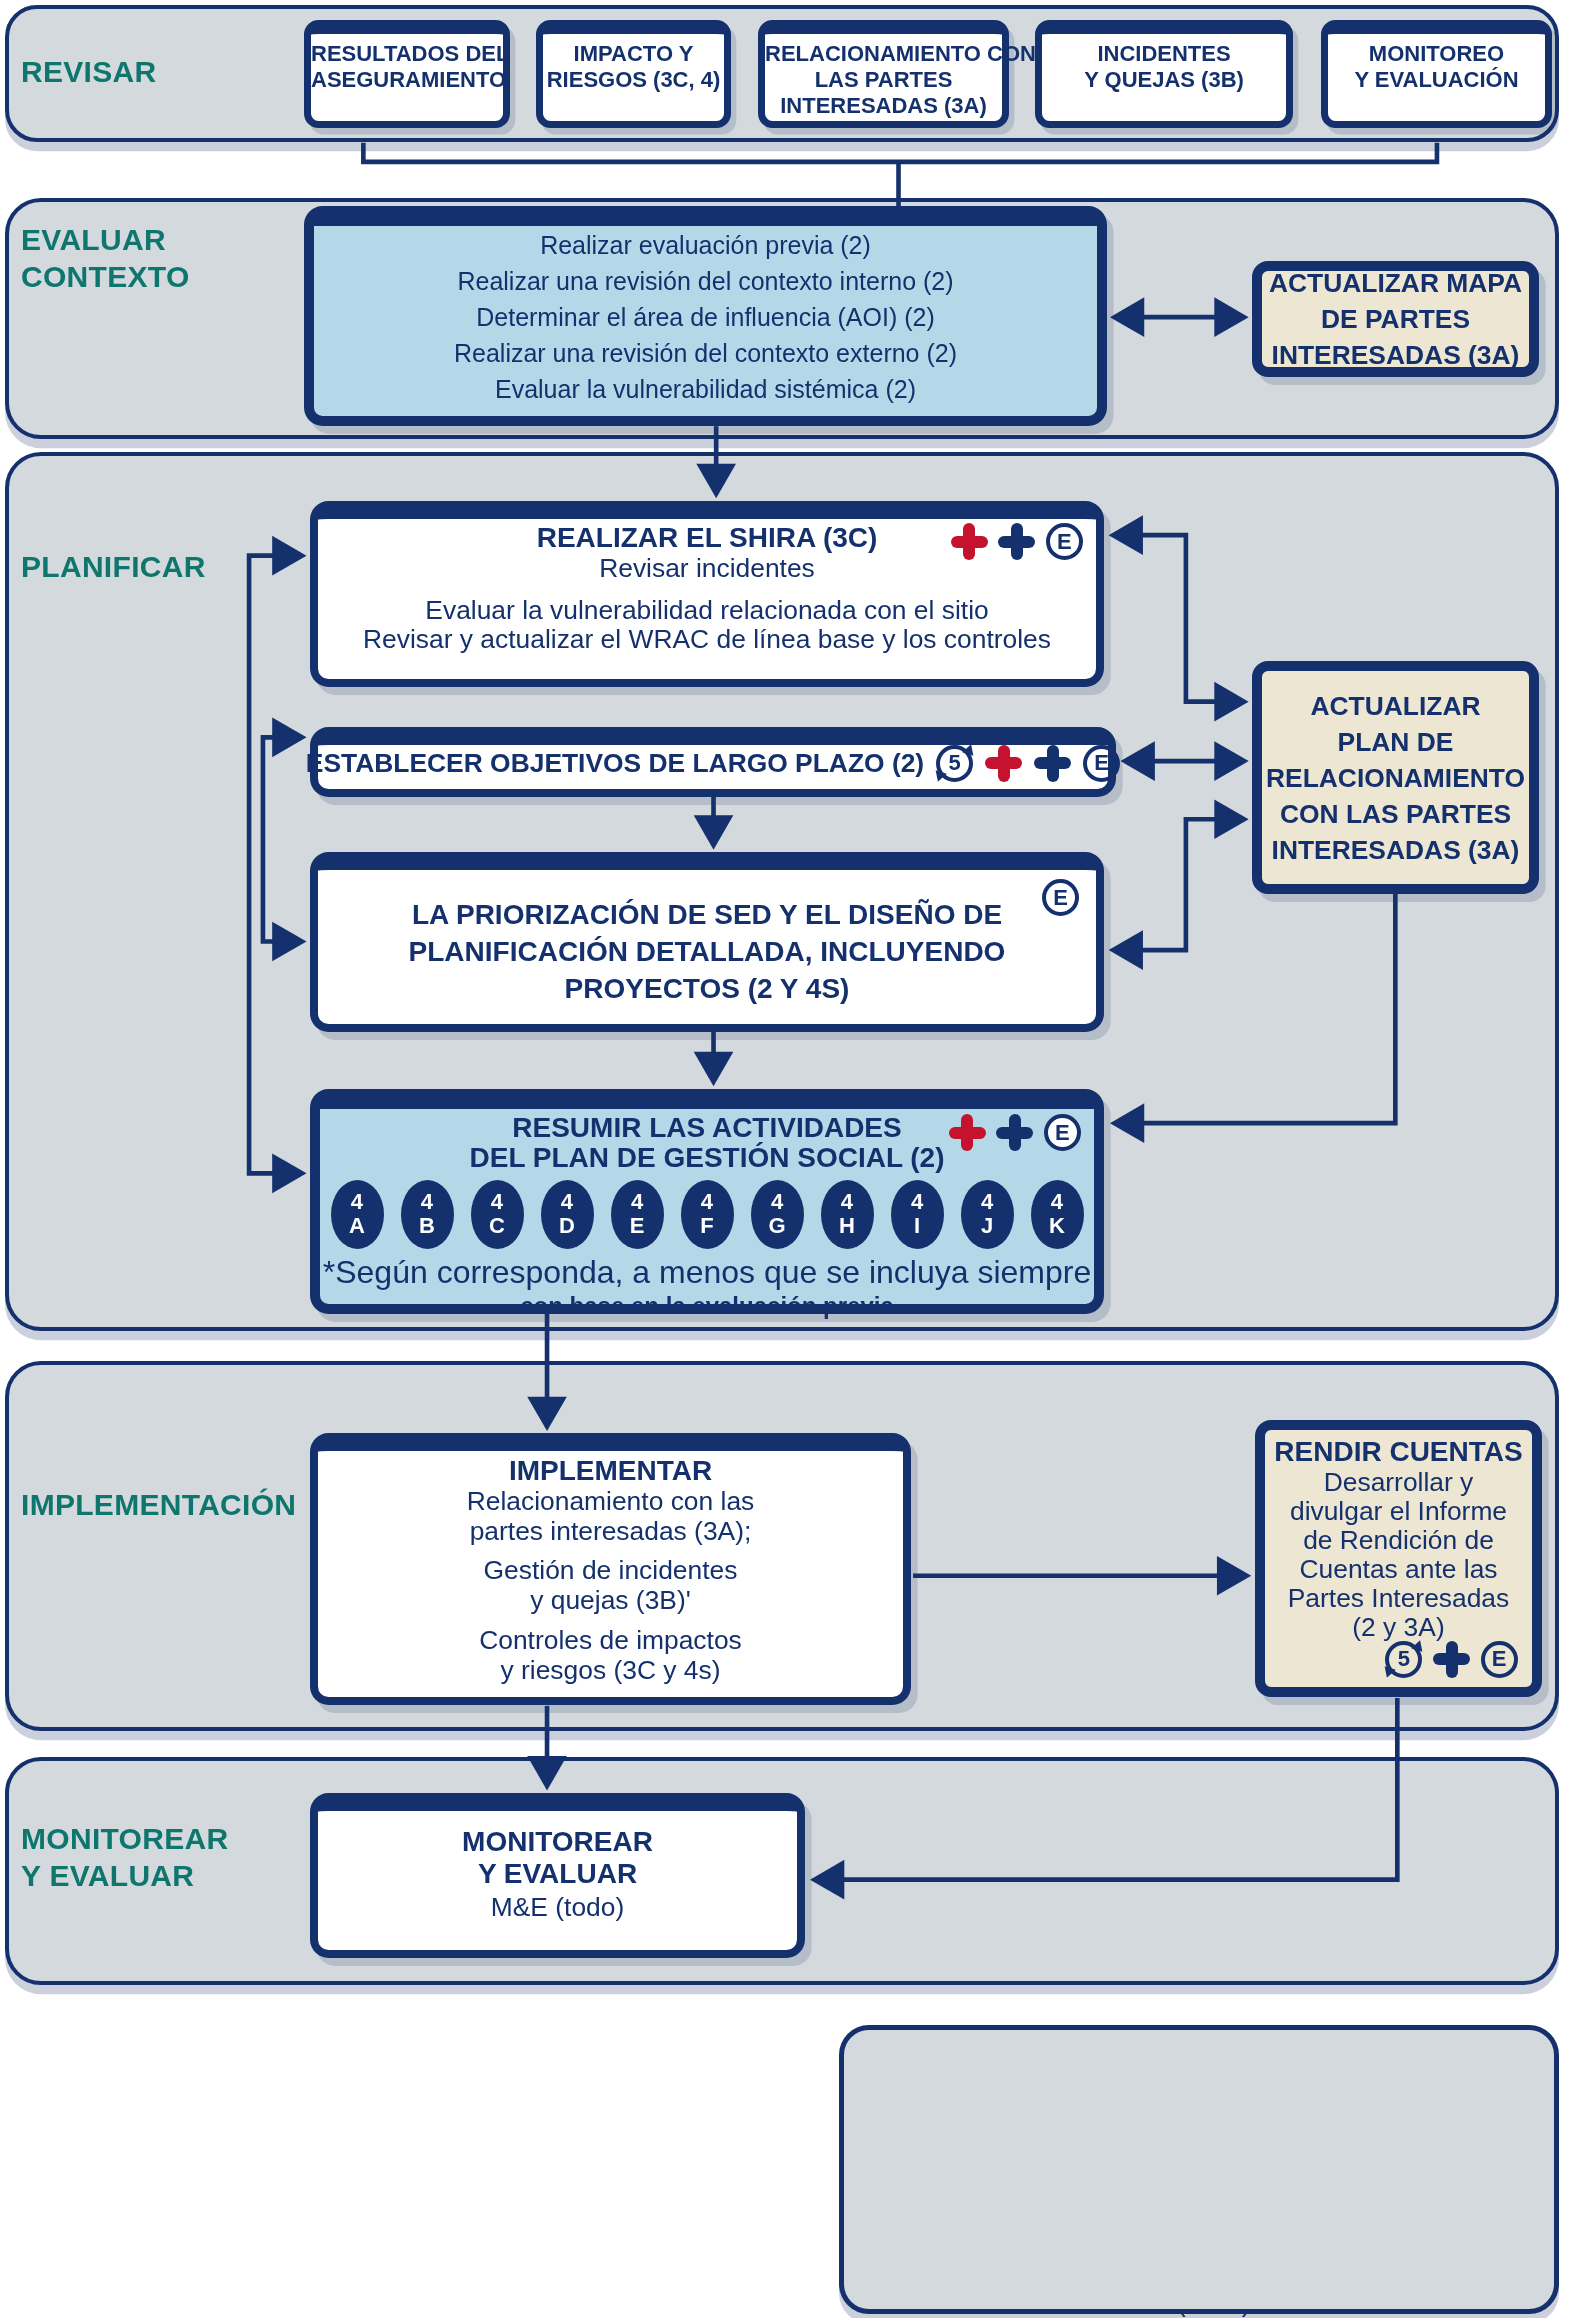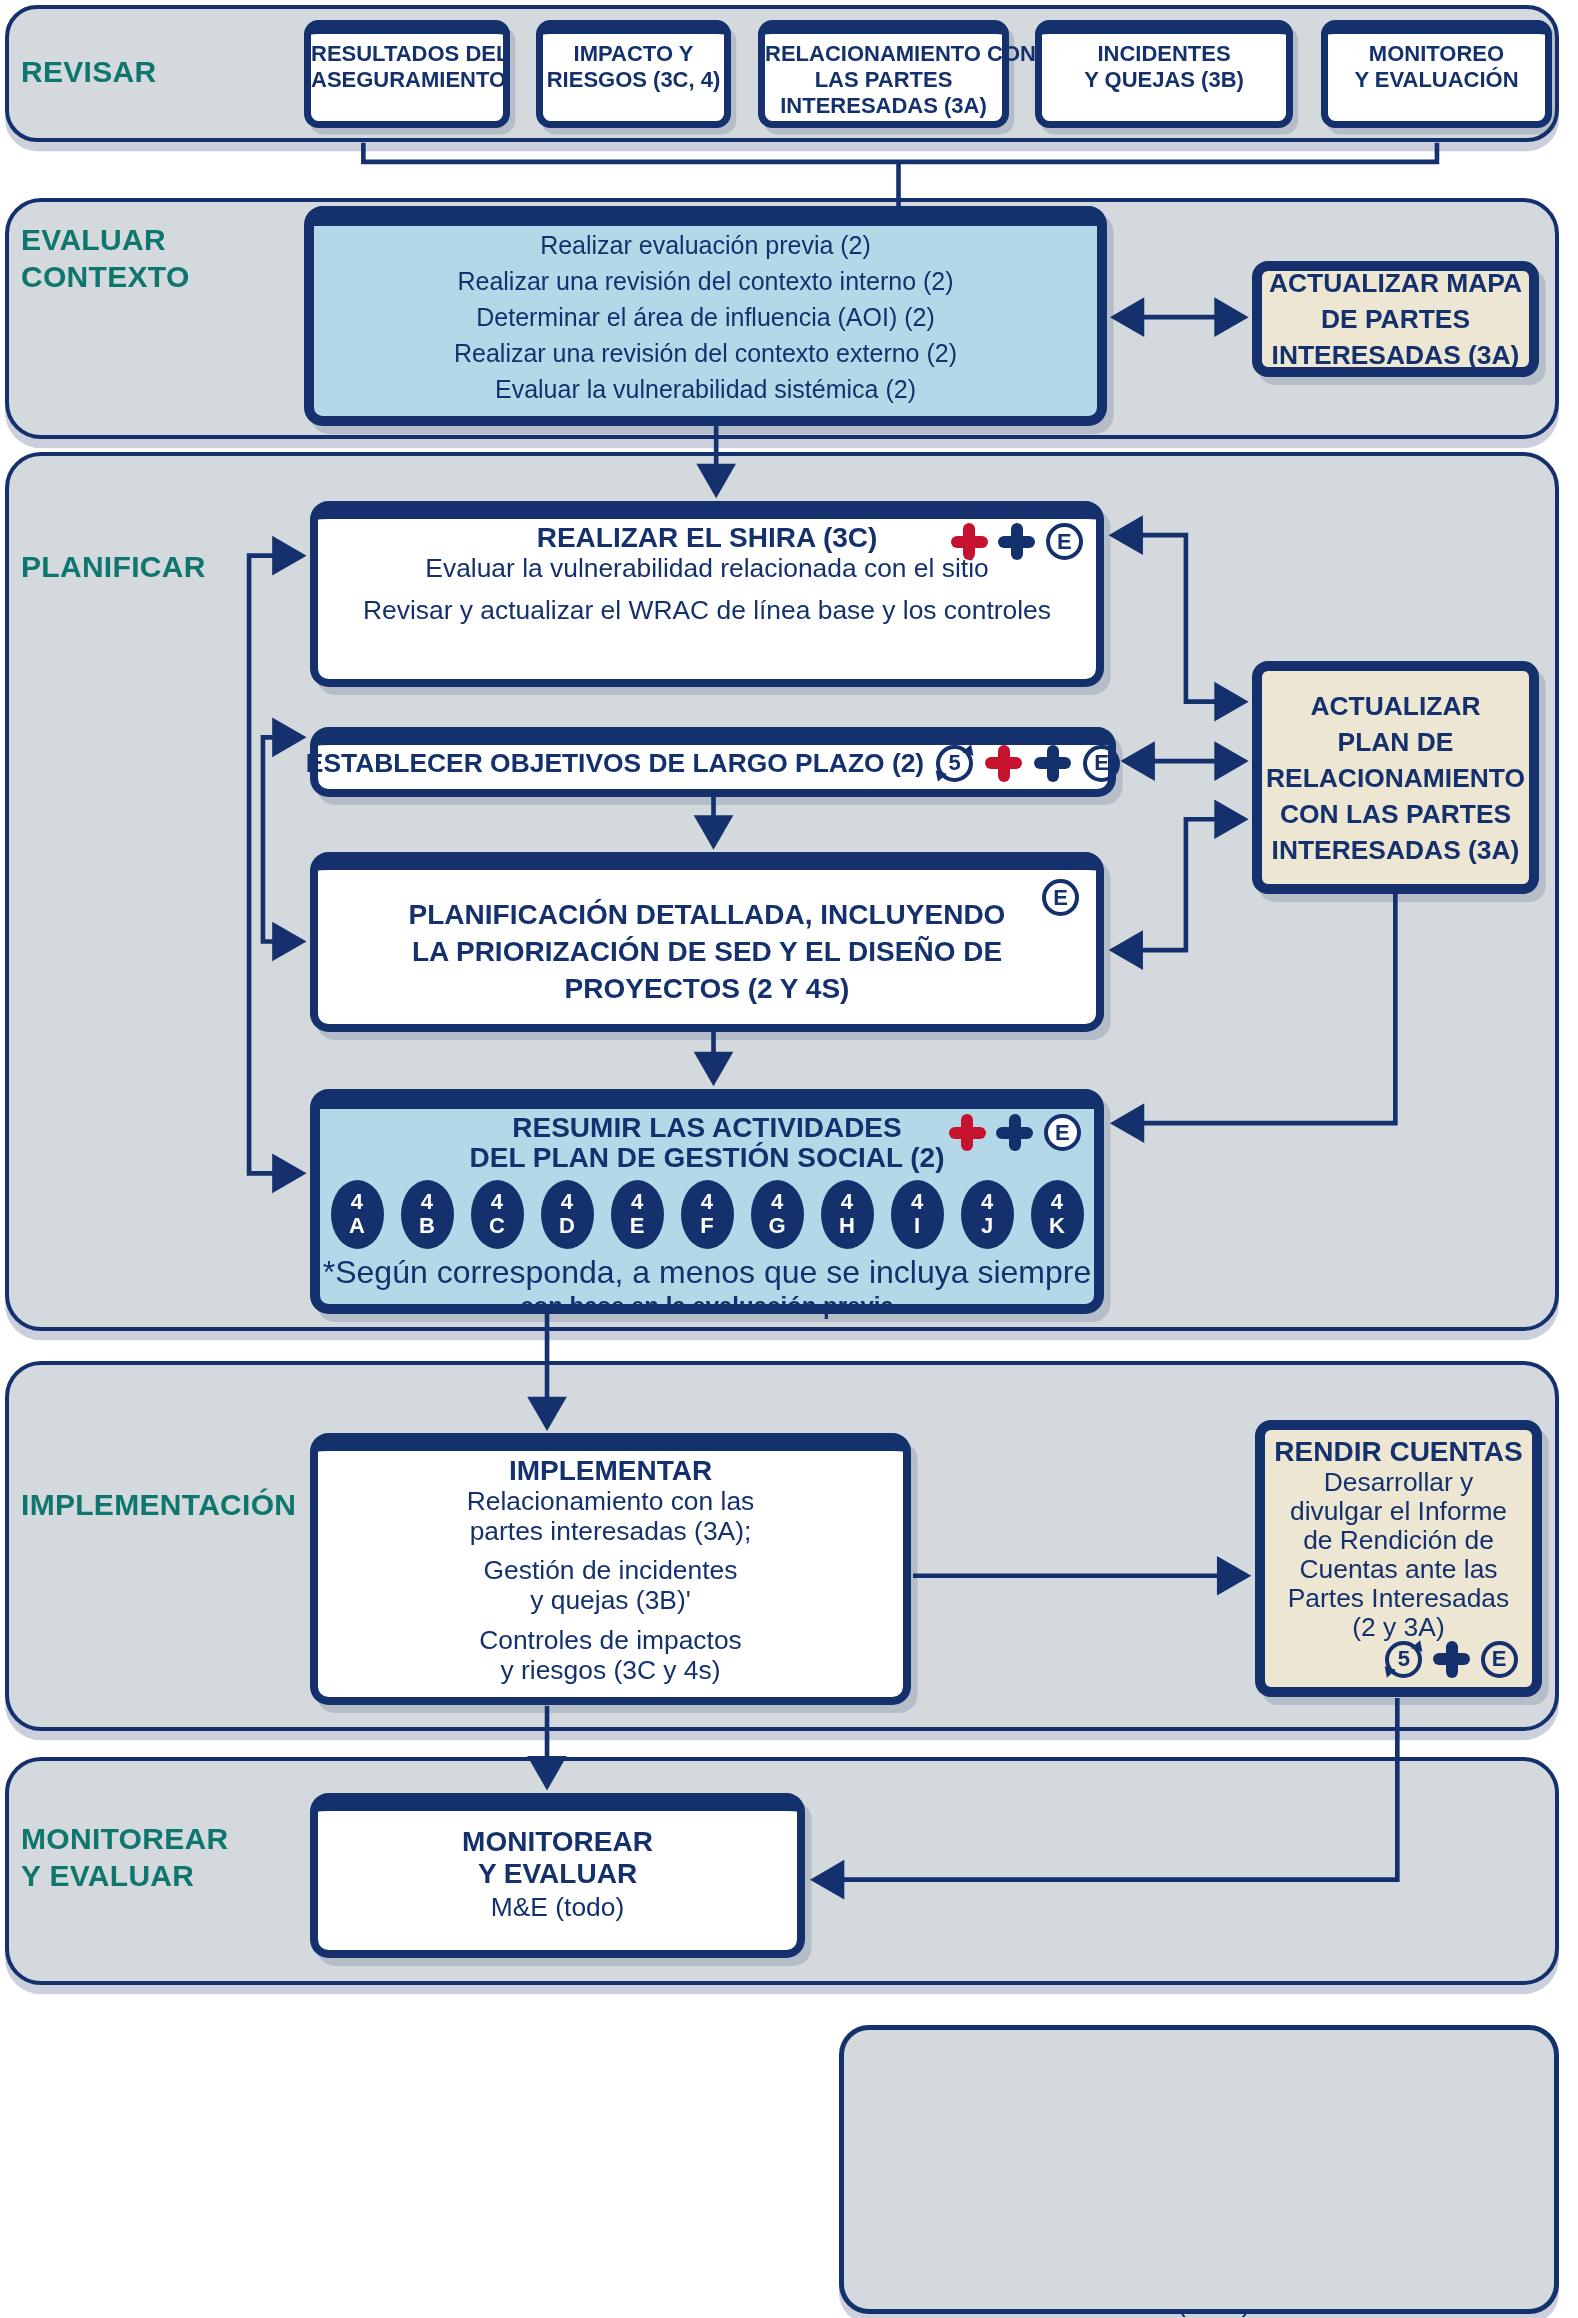--- a/index.html
+++ b/index.html
@@ -109,20 +109,21 @@
         <div>INTERESADAS (3A)</div>
       </div>
   </div>
 
   <div class="section" style="left:5.3px;top:452px;width:1554px;height:879px;"></div>
   <div class="sec-label" style="left:21px;top:548px;">PLANIFICAR</div>
 
   <div class="wbox" style="left:310px;top:501px;width:794px;height:186px;">
     <div class="title" style="margin-top:4px;">REALIZAR EL SHIRA (3C)</div>
     <div class="shira-lines lines">
+        <div>Revisar incidentes</div>
         <div>Evaluar la vulnerabilidad relacionada con el sitio</div>
         <div>Revisar y actualizar el WRAC de línea base y los controles</div>
       </div>
     <div class="icon-row" style="top:4px;right:13.2px;">
       <span class="plus red"></span>
       <span class="plus navy"></span>
       <span class="circ">E</span>
     </div>
   </div>
 
@@ -131,22 +132,22 @@
       <span class="title" style="font-size:26.4px;white-space:nowrap;">ESTABLECER OBJETIVOS DE LARGO PLAZO (2)</span>
       <span class="circ cycle">5</span>
       <span class="plus red"></span>
       <span class="plus navy"></span>
       <span class="circ">E</span>
     </div>
   </div>
 
   <div class="wbox" style="left:310px;top:852px;width:794px;height:180px;">
     <div class="det-lines lines">
+        <div>LA PRIORIZACIÓN DE SED Y EL DISEÑO DE</div>
         <div>PLANIFICACIÓN DETALLADA, INCLUYENDO</div>
-        <div>LA PRIORIZACIÓN DE SED Y EL DISEÑO DE</div>
         <div>PROYECTOS (2 Y 4S)</div>
       </div>
     <div class="icon-row" style="top:9.2px;right:17px;">
       <span class="circ">E</span>
     </div>
   </div>
 
   <div class="wbox bluebox" style="left:310px;top:1089px;width:794px;height:225px;">
     <div class="lines" style="font-weight:bold;font-size:28px;line-height:30px;margin-top:4px;">
         <div>RESUMIR LAS ACTIVIDADES</div>

